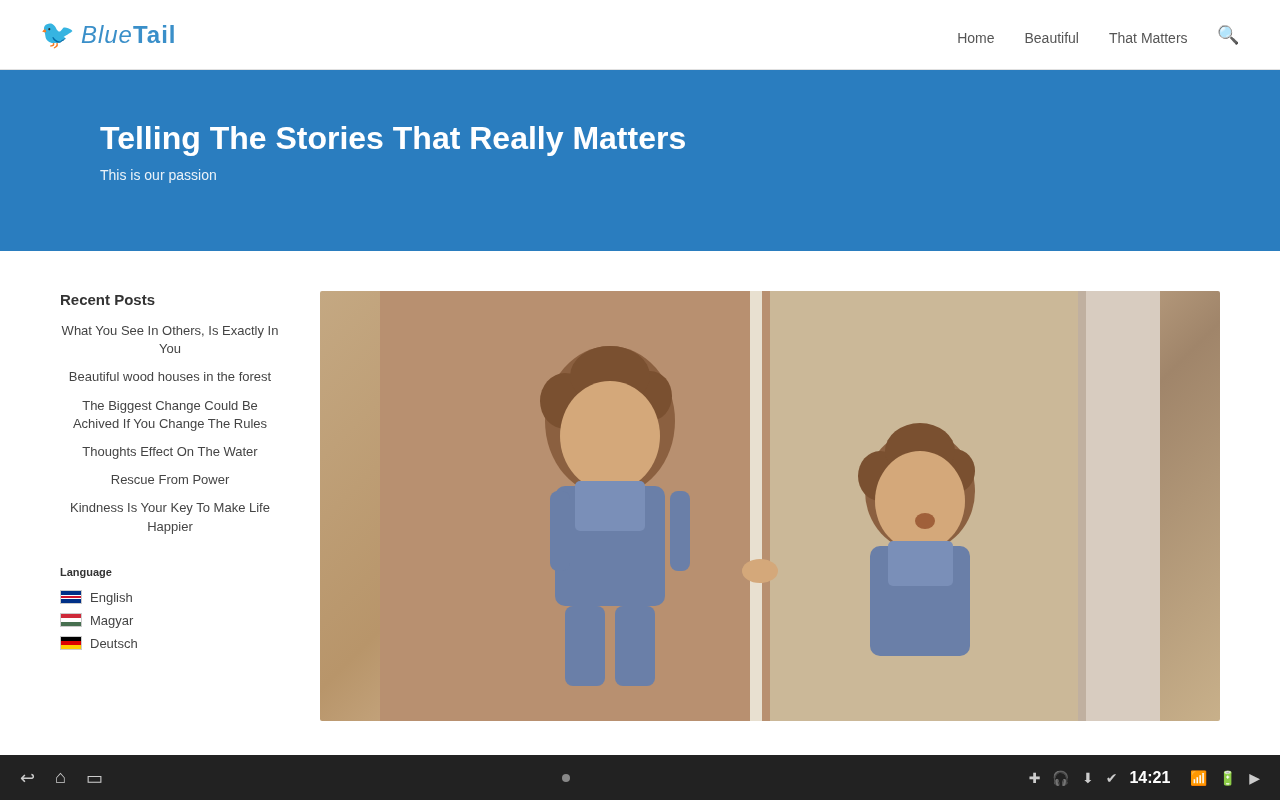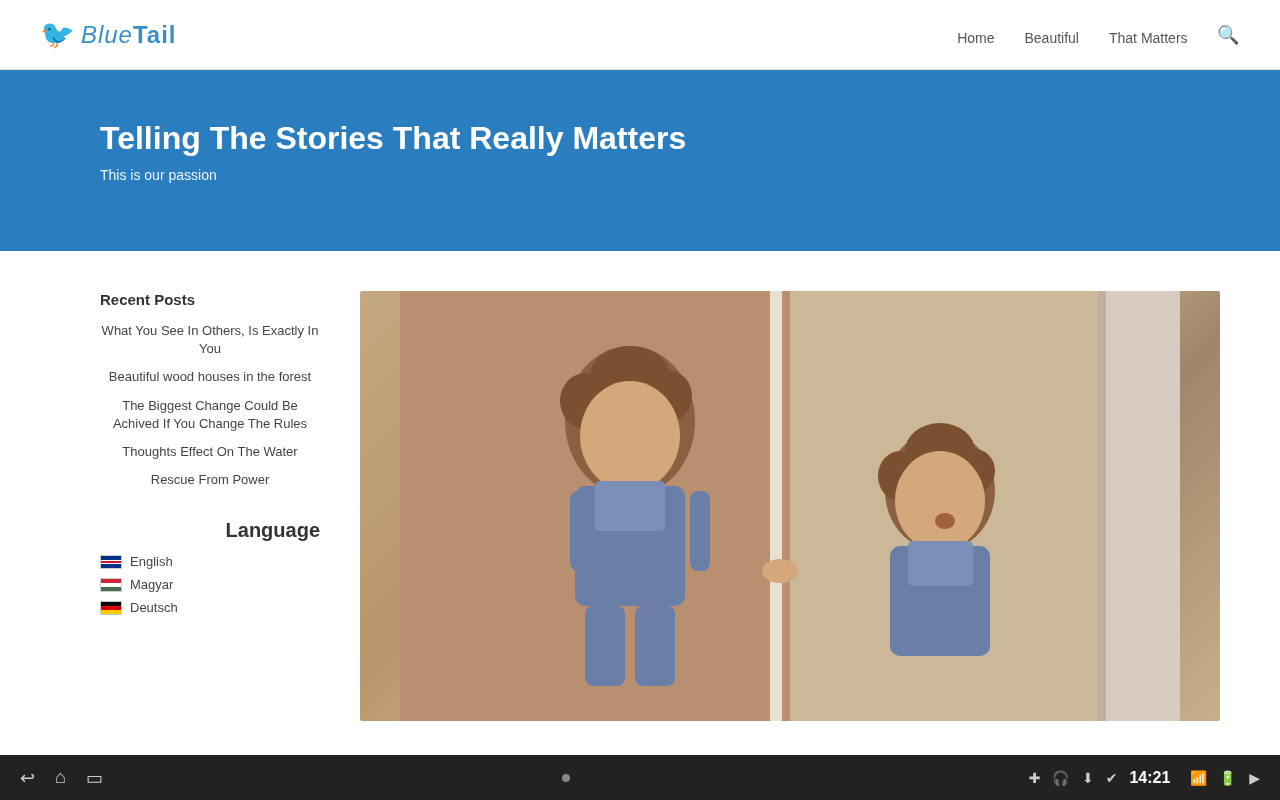--- a/index.html
+++ b/index.html
@@ -71,21 +71,20 @@
       display: flex;
       padding: 40px 60px;
       gap: 40px;
       background: #fff;
     }
 
     
     #sidebar {
       width: 220px;
       flex-shrink: 0;
-      margin-left: 40px;
     }
     #sidebar-recent-posts h3 {
       font-size: 15px;
       font-weight: 700;
       color: #333;
       margin-bottom: 14px;
     }
     #sidebar-recent-posts ul {
       list-style: none;
       padding: 0;
@@ -98,29 +97,28 @@
       text-decoration: none;
       color: #444;
       font-size: 13px;
       line-height: 1.4;
     }
 
     #sidebar-language {
       margin-top: 30px;
     }
     #sidebar-language h3 {
-      font-size: 20px;
+      font-size: 11px;
       font-weight: 700;
       color: #333;
       margin-bottom: 12px;
-      text-align: right;
     }
     .lang-item {
       display: flex;
-      align-items: flex-end;
+      align-items: center;
       gap: 8px;
       margin-bottom: 8px;
     }
     .lang-item a {
       text-decoration: none;
       color: #444;
       font-size: 13px;
     }
     .flag {
       width: 22px;
@@ -257,20 +255,21 @@
 
   <div id="sidebar">
     <div id="sidebar-recent-posts">
       <h3>Recent Posts</h3>
       <ul id="posts-list">
       <li><a href="#">What You See In Others, Is Exactly In You</a></li>
           <li><a href="#">Beautiful wood houses in the forest</a></li>
           <li><a href="#">The Biggest Change Could Be Achived If You Change The Rules</a></li>
           <li><a href="#">Thoughts Effect On The Water</a></li>
           <li><a href="#">Rescue From Power</a></li>
+          <li><a href="#">Kindness Is Your Key To Make Life Happier</a></li>
         </ul>
     </div>
 
     <div id="sidebar-language">
       <h3>Language</h3>
       <div id="languages-list">
       <div class="lang-item">
             <span class="flag flag-uk"></span>
             <a href="#">English</a>
           </div>

